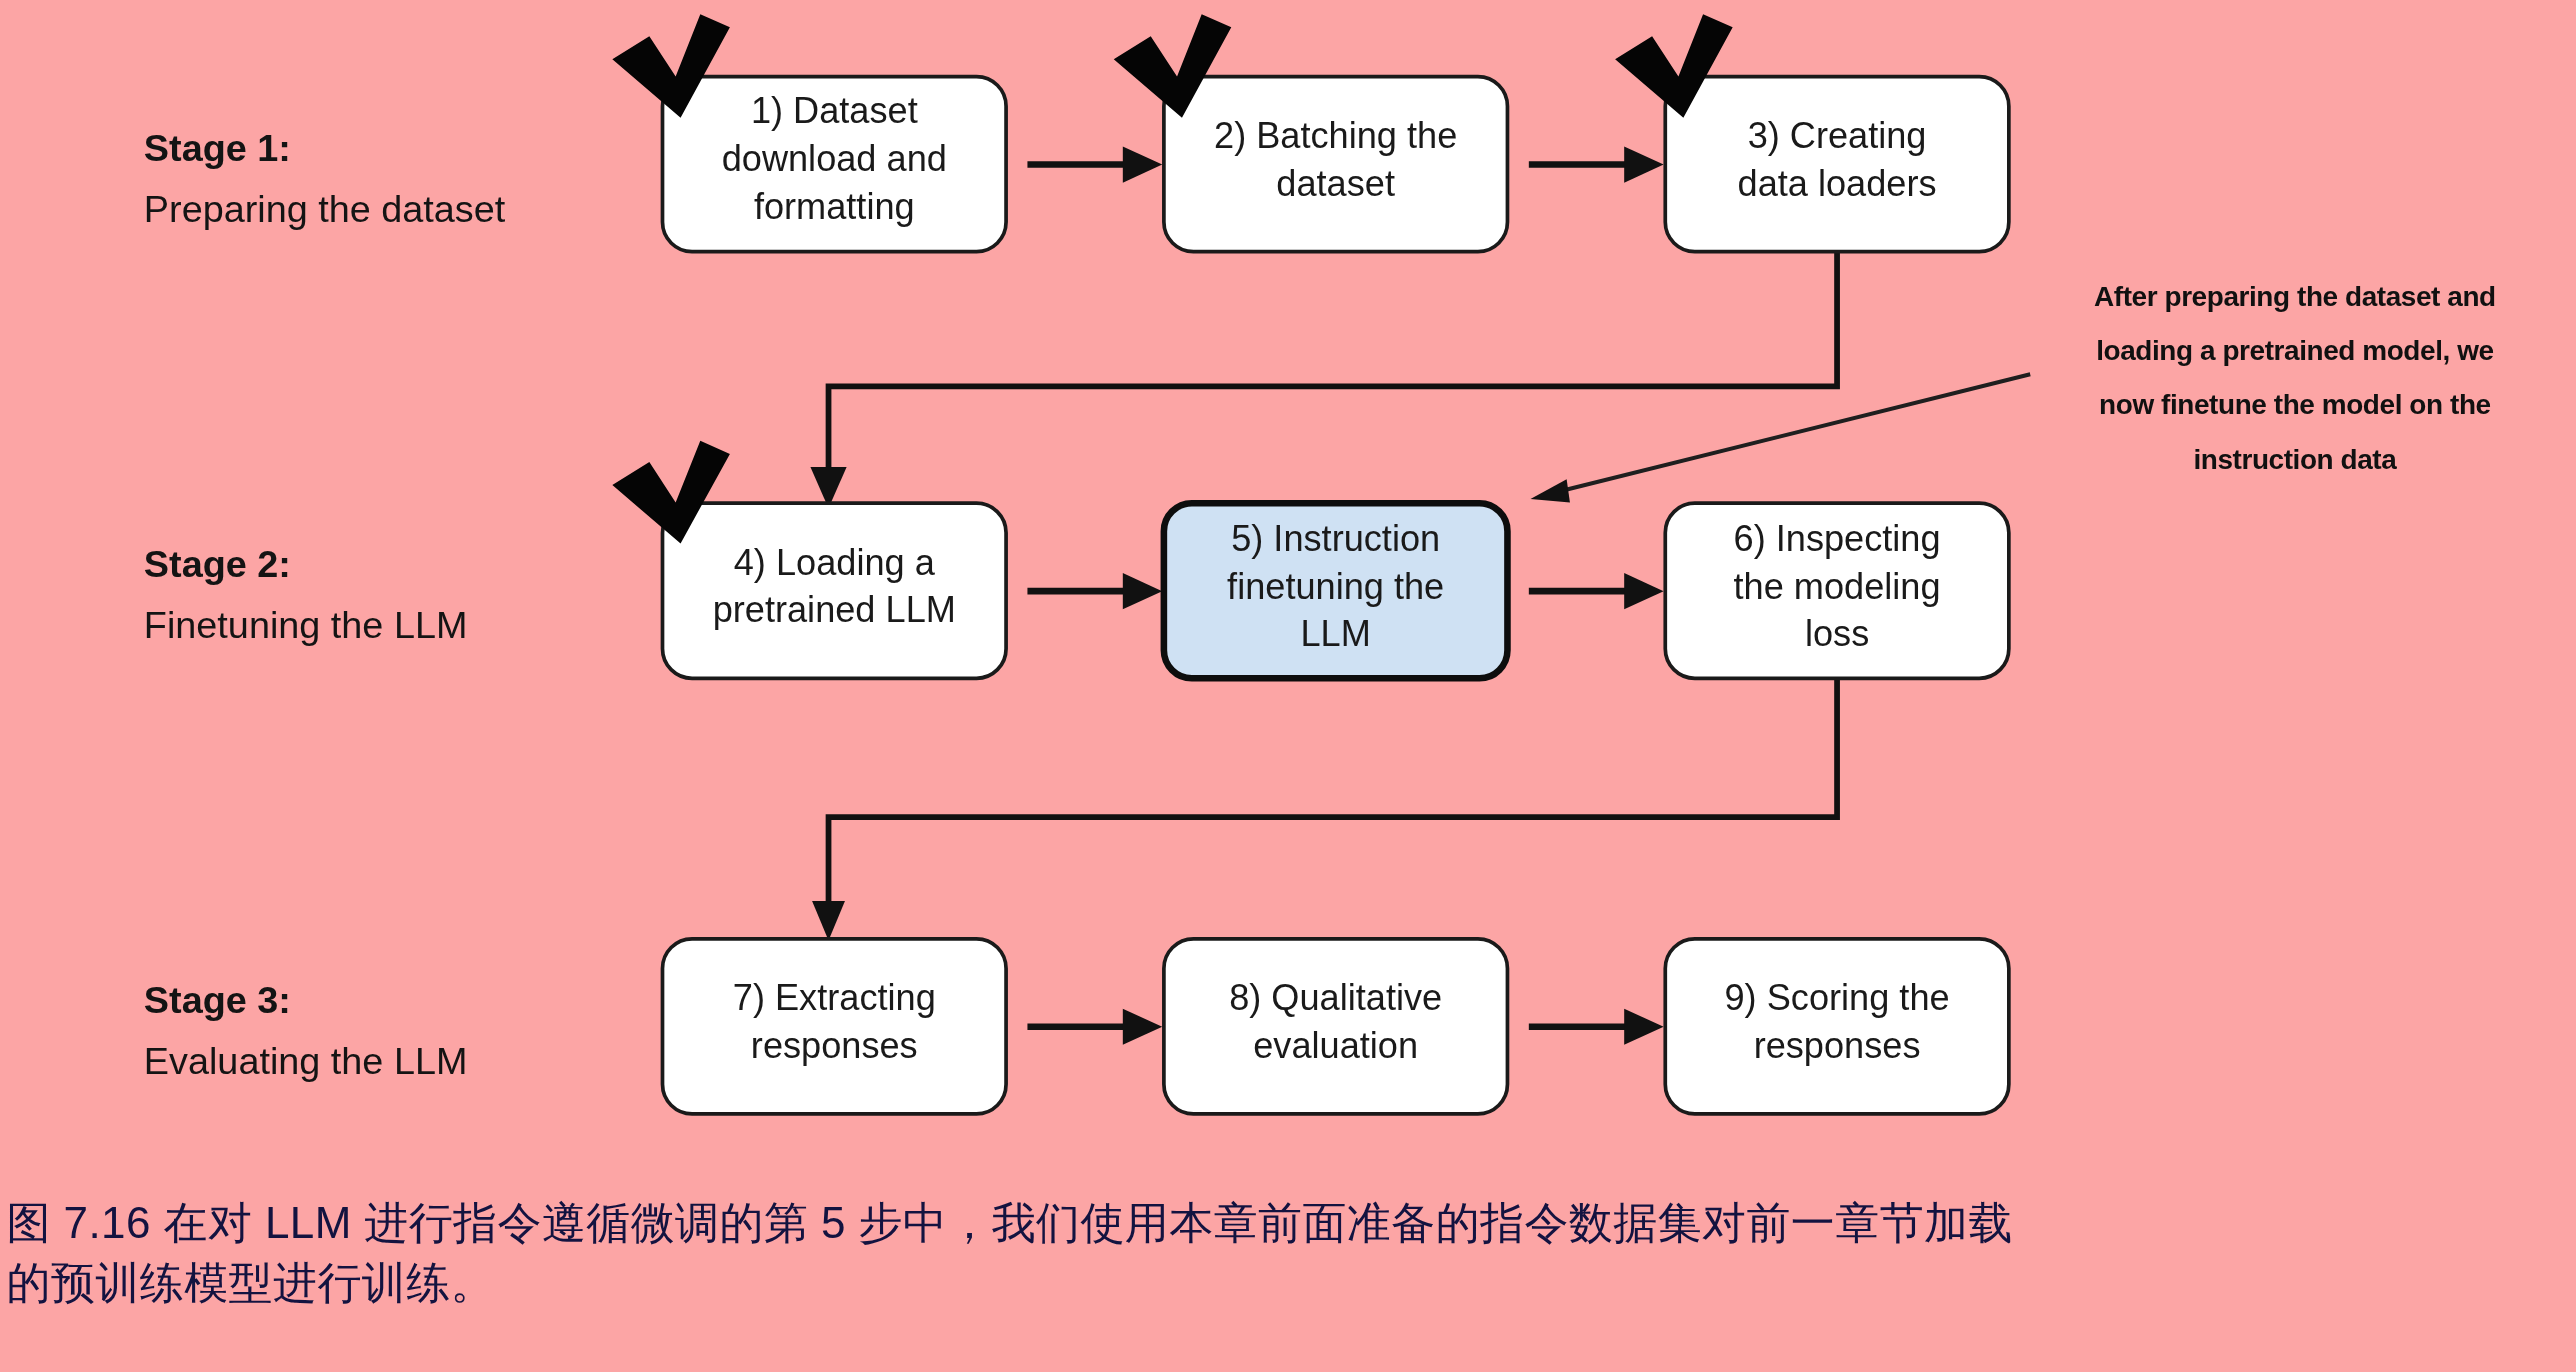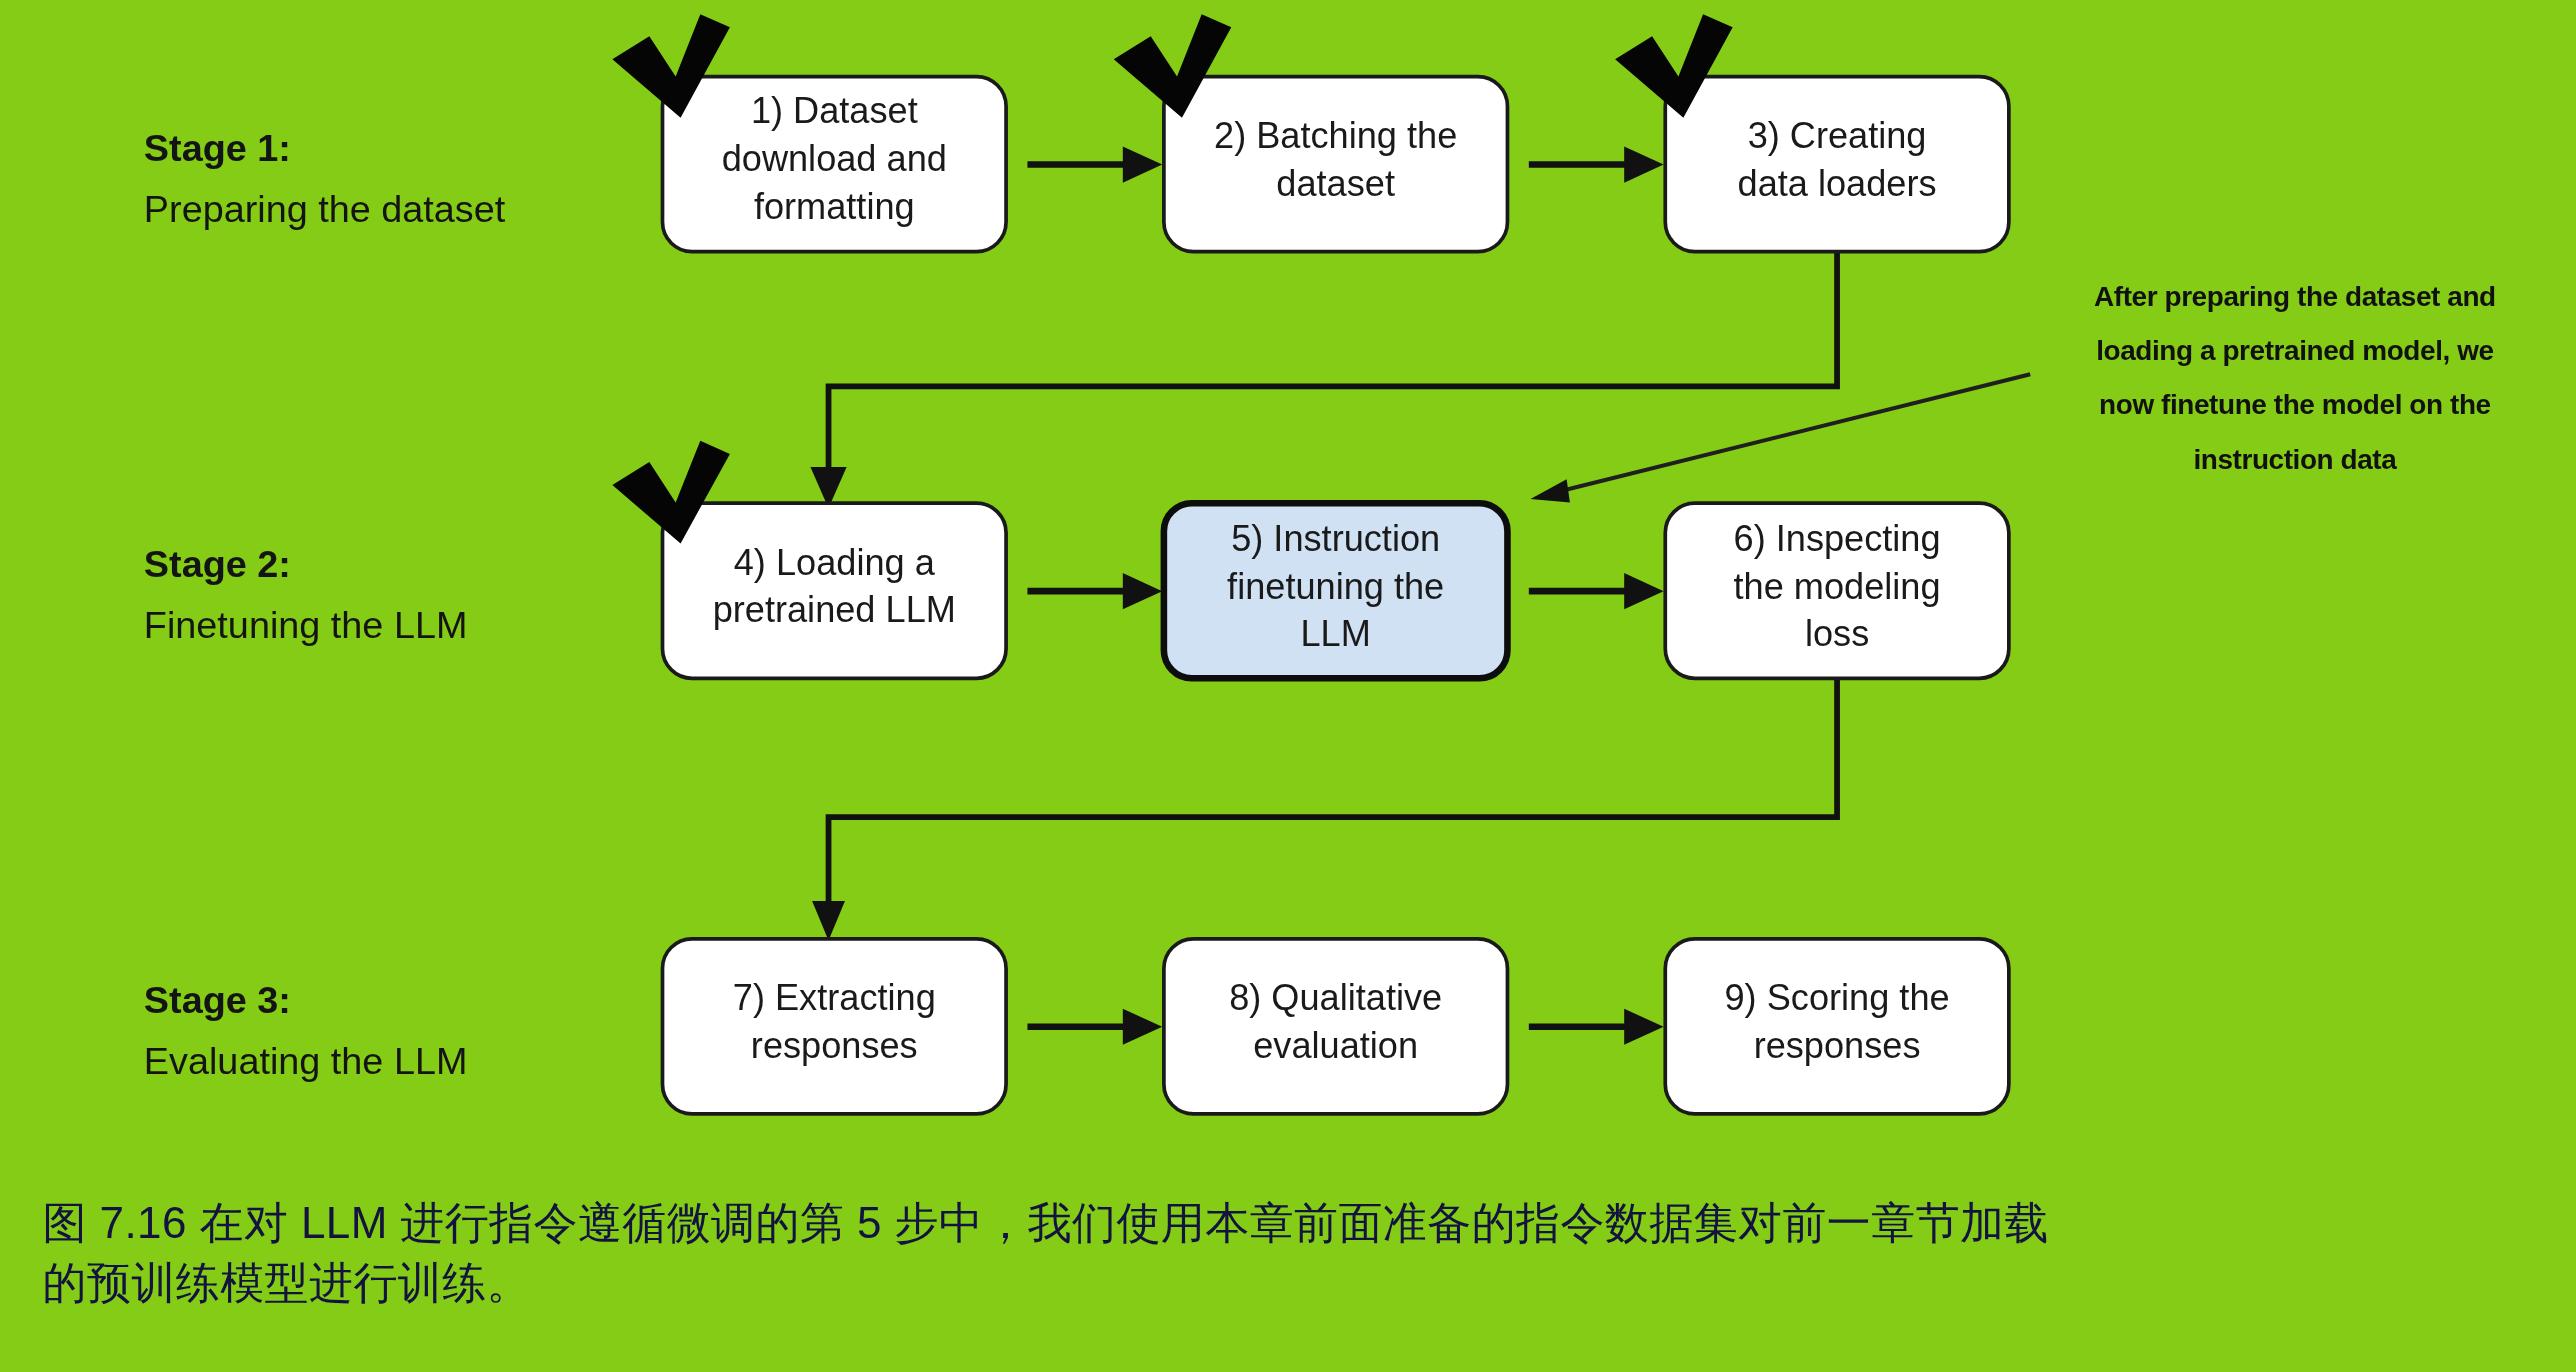--- a/index.html
+++ b/index.html
@@ -7,21 +7,21 @@
     padding: 0;
     background: #ffffff;
   }
   body {
     font-family: "Liberation Sans", "DejaVu Sans", sans-serif;
   }
   #page {
     position: relative;
     width: 2576px;
     height: 1373px;
-    background: #84cc16;
+    background: #fca5a5;
     overflow: hidden;
   }
   #figure-svg {
     position: absolute;
     left: 0;
     top: 0;
     width: 2576px;
     height: 1373px;
   }
   
@@ -91,21 +91,20 @@
     top: 1193px;
     width: 2059px;
     padding: 0 6.6px 0 6.6px;
     box-sizing: border-box;
     font-family: "Liberation Sans", "DejaVu Sans", sans-serif;
     font-size: 44px;
     line-height: 1.36;
     font-weight: 500;
     color: #131340;
     letter-spacing: 0.4px;
-    margin-left: 36px;
   }
 </style>
 </head>
 <body>
 
 <div id="page">
 
   <svg id="figure-svg" viewBox="0 0 3134 1670">
 
     <g>

